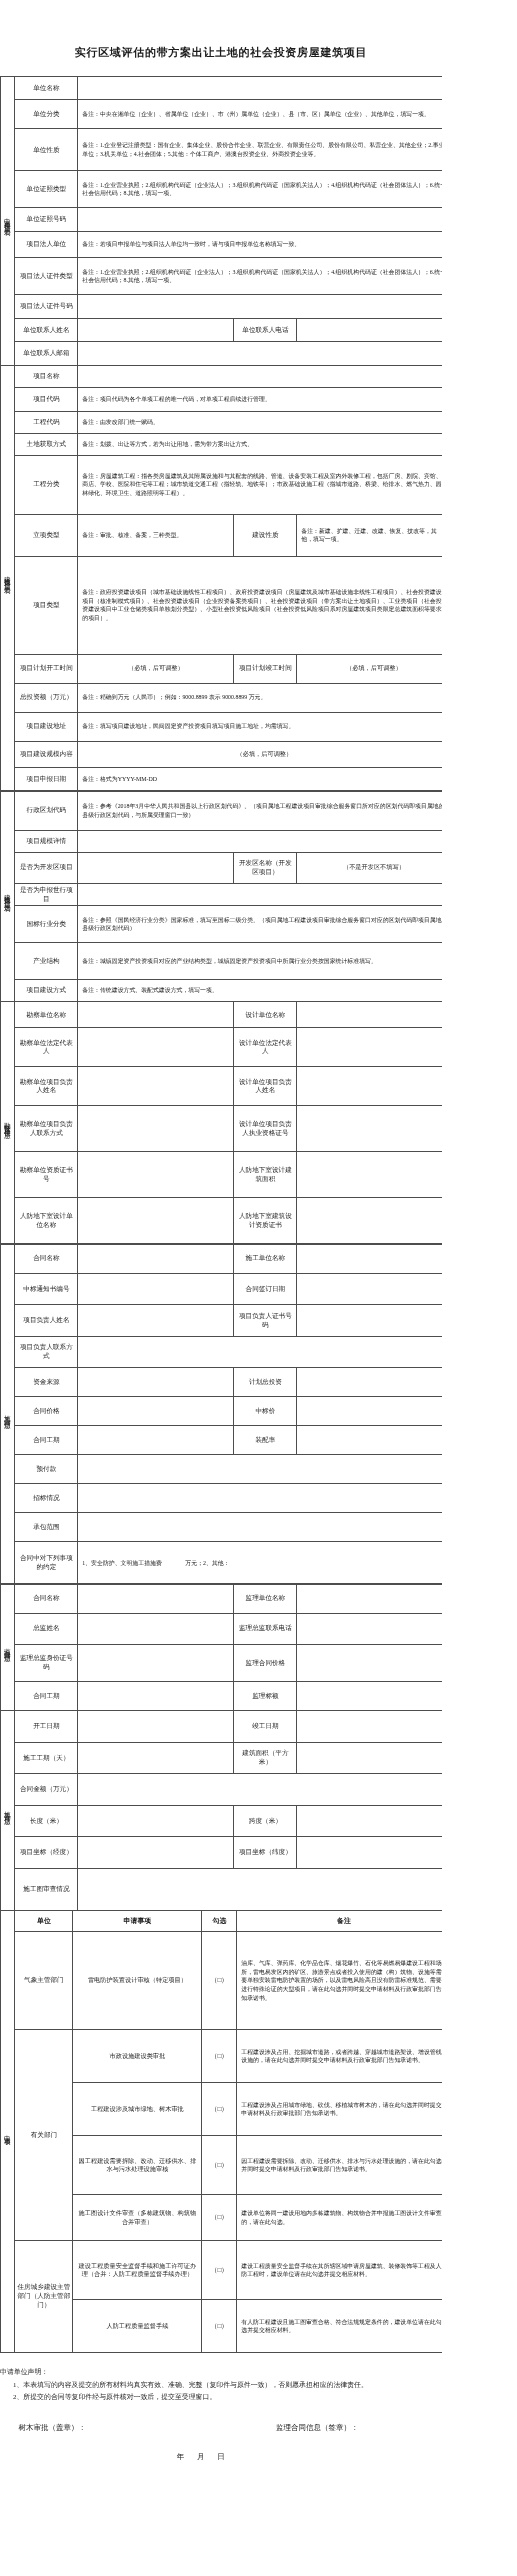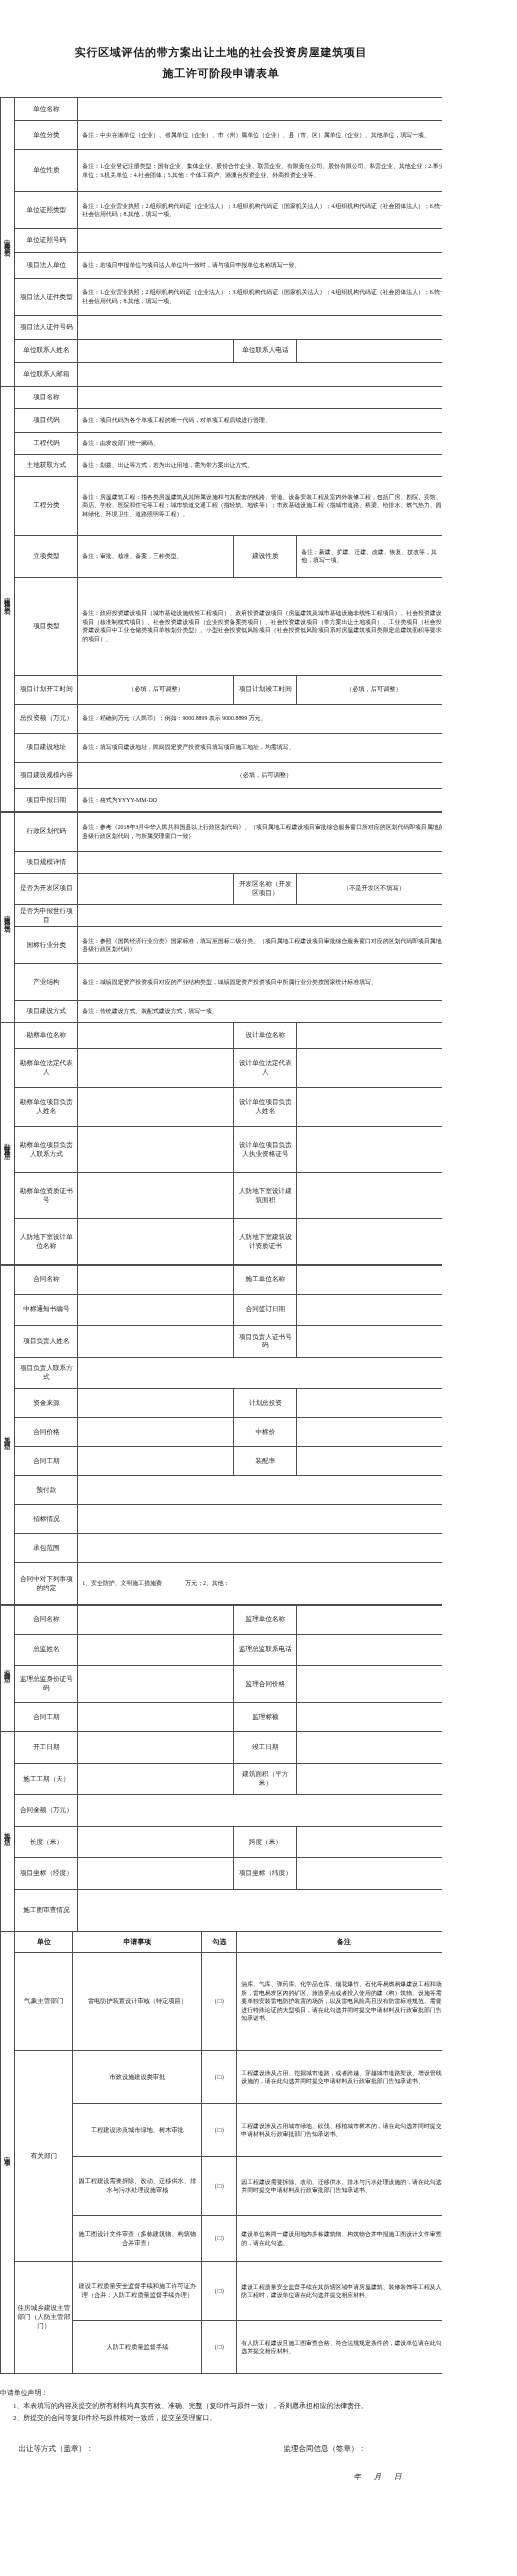--- a/index.html
+++ b/index.html
@@ -24,30 +24,29 @@
   .item{text-align:center;font-size:6.2px;padding:1.3px 2.6px;line-height:1.4;}
   .chk{text-align:center;font-size:6.6px;padding:1.3px;}
   .h32{height:21px}.h34{height:22px}.h36{height:23.6px}.h40{height:26px}.h44{height:29px}
   .h48{height:31.5px}.h56{height:37px}.h60{height:39px}.h64{height:42px}.h70{height:46px}
   .h80{height:53px}.h90{height:59px}.h150{height:98px}
   .decl{width:450px;margin:13px auto 0;font-size:6.9px;line-height:1.8;}
   .decl-line{padding-left:13px;}
   .sigrow{width:450px;margin:19.7px auto 0;font-size:7.5px;display:flex;}
   .sigrow .sig-left{margin-left:18.4px;}
   .sigrow .sig-right{margin-left:190px;}
-  .daterow{width:450px;margin:18.4px auto 0;font-size:7.5px;text-align:right;padding-right:46px;box-sizing:border-box;letter-spacing:2.6px;font-style:italic;}
+  .daterow{width:450px;margin:18.4px auto 0;font-size:7.5px;text-align:center;padding-right:46px;box-sizing:border-box;letter-spacing:2.6px;}
 </style>
 </head>
 <body>
 
 <div class="page">
 
   <div class="title">
     <div>实行区域评估的带方案出让土地的社会投资房屋建筑项目</div>
-    <div>施工许可阶段申请表单</div>
   </div>
 
   <table class="ft">
     <colgroup>
         <col style="width:14.4px">
         <col style="width:63px">
         <col style="width:156px">
         <col style="width:63px">
         <col style="width:154px">
       </colgroup>
@@ -463,20 +462,20 @@
     </tbody>
   </table>
 
   <div class="decl">
     <div class="decl-title">申请单位声明：</div>
     <div class="decl-line">1、本表填写的内容及提交的所有材料均真实有效、准确、完整（复印件与原件一致），否则愿承担相应的法律责任。</div>
     <div class="decl-line">2、所提交的合同等复印件经与原件核对一致后，提交至受理窗口。</div>
   </div>
 
   <div class="sigrow">
-    <span class="sig-left">出让等方式（盖章）：</span>
+    <span class="sig-left">树木审批（盖章）：</span>
     <span class="sig-right">监理合同信息（签章）：</span>
   </div>
 
   <div class="daterow">年　月　日</div>
 
 </div>
 
 
 </body></html>

